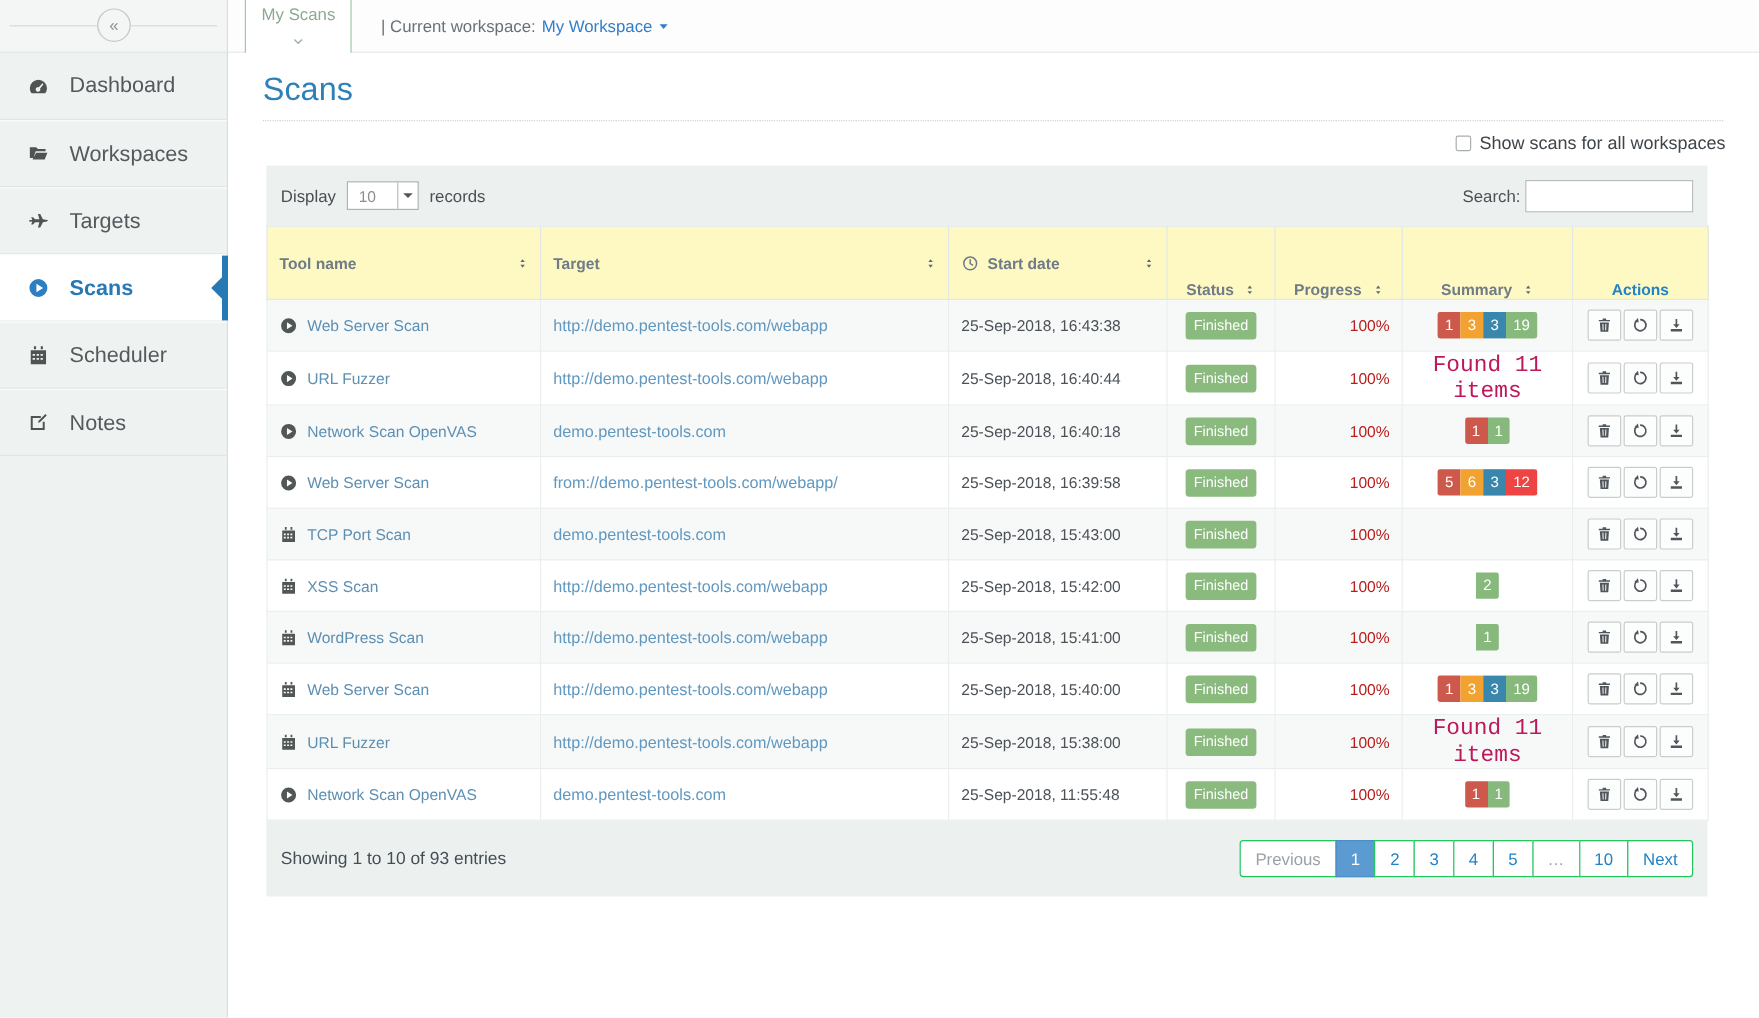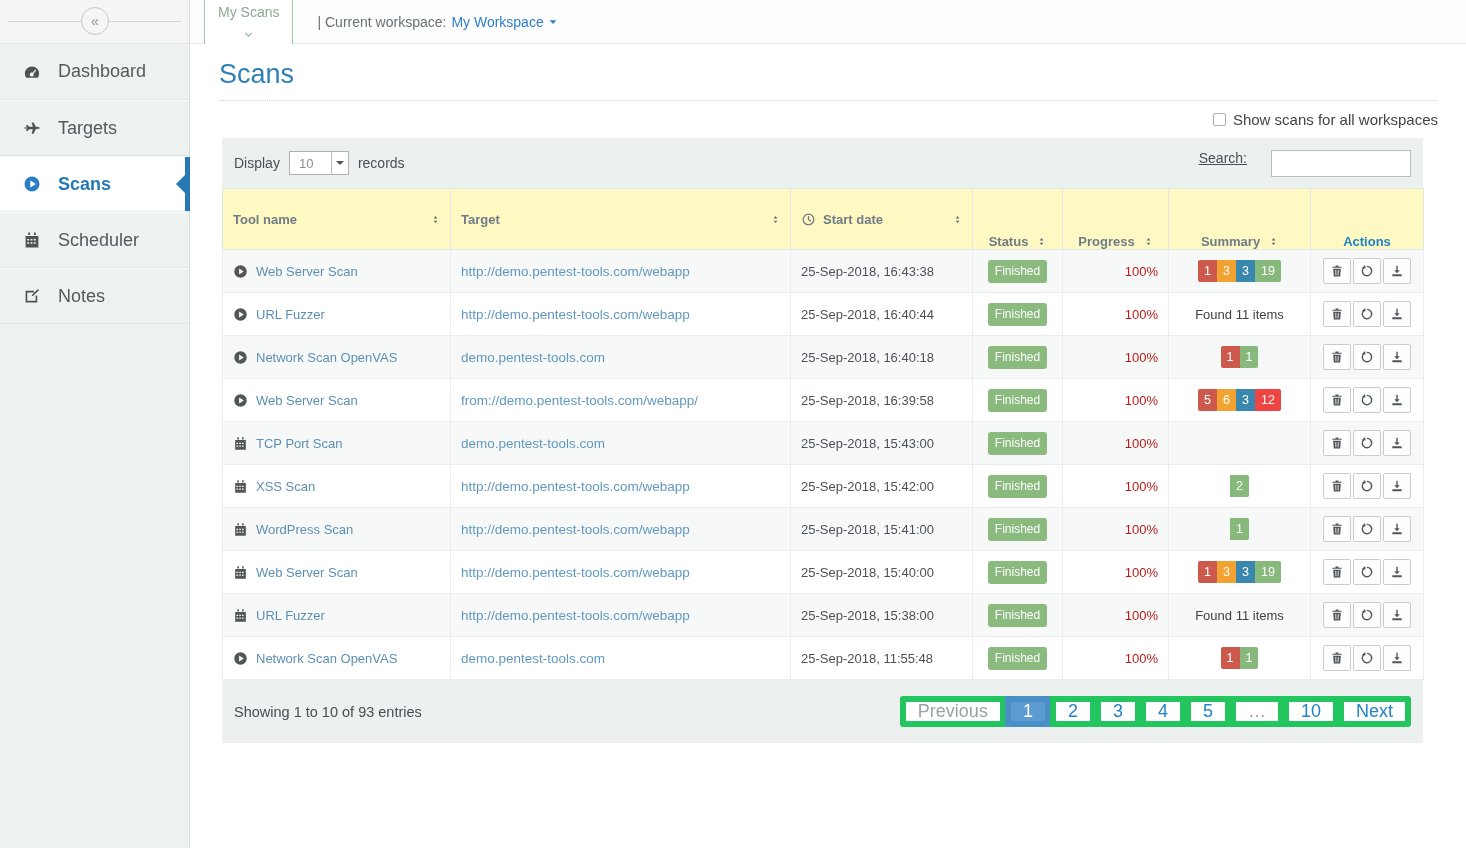--- a/index.html
+++ b/index.html
@@ -63,21 +63,21 @@
 
   .table-wrap { margin:10px 43px 0 32px; }
   .controls { background:#ecf1f0; height:50px; display:flex; align-items:center;
     justify-content:space-between; padding:0 12px; }
   .ctrl-left { display:flex; align-items:center; gap:9px; font-size:14px; color:#4a4f53; }
   .select-box { display:inline-flex; align-items:stretch; border:1px solid #aeb2b8; background:#fff;
     height:24px; width:60px; cursor:pointer; }
   .select-val { flex:1; font-size:13px; color:#8a8f93; display:flex; align-items:center; padding-left:9px; }
   .select-arrow { width:17px; border-left:1px solid #b7bbc0; display:flex; align-items:center; justify-content:center; }
   .select-arrow i { width:0; height:0; border:4px solid transparent; border-top-color:#555; margin-top:4px; }
-  .ctrl-right { display:flex; align-items:flex-start; gap:24px; font-size:14px; color:#4a4f53;text-decoration:underline; }
+  .ctrl-right { display:flex; align-items:center; gap:4px; font-size:14px; color:#4a4f53; }
   .search-input { width:140px; height:27px; border:1px solid #b9bfbe; background:#fff;
     padding:0 6px; font-family:"Liberation Sans",sans-serif; font-size:13px; color:#444; }
 
   table.scans { width:100%; border-collapse:collapse; background:#fff; table-layout:fixed; }
   .scans th { background:#fef9c3; border:1px solid #e2e7e7; height:40px; font-size:13px;
     color:#6f7b87; padding:0 10px; font-weight:bold; cursor:pointer; }
   .th-inner { display:flex; align-items:center; }
   .th-left { justify-content:space-between; }
   .th-left .col-label { flex:1; text-align:left; }
   .th-center { justify-content:center; gap:9px;margin-top:45px; }
@@ -92,33 +92,33 @@
   .td-date { font-size:13.5px; color:#4b5157; }
   .td-status { text-align:center; }
   .badge-status { display:inline-block; background:var(--status-finished-green); color:#fff;
     font-size:12px; padding:4px 7px 5px; border-radius:3px; }
   .td-progress { text-align:right; font-size:13.5px; color:#b91c1c; }
   .td-summary { text-align:center; }
   .sum-badges { display:inline-flex; }
   .sum-badge { min-width:11px; padding:4px 6px; font-size:12.5px; color:#fff; text-align:center; }
   .sum-badge:first-child { border-radius:2px 0 0 2px; }
   .sum-badge:last-child { border-radius:0 2px 2px 0; }
-  .sum-text { font-size:13px; color:#404040; }
+  .sum-text { font-size:19px; color:#be185d;font-family:Liberation Mono, monospace; }
   .td-actions { text-align:center; white-space:nowrap; }
   .act-btn { width:28px; height:26px; border:1px solid #c9cdcd; background:#fcfdfd; border-radius:2px;
     margin:0 1px; padding:0; display:inline-flex; align-items:center; justify-content:center;
     vertical-align:middle; cursor:pointer; }
   .act-ic { width:14px; height:14px; color:#50565a; }
 
   .tfooter { background:#ecf1f0; height:63px; display:flex; align-items:center;
     justify-content:space-between; padding:0 12px; }
   .showing { font-size:14.5px; color:#454e55; }
   .pager { display:inline-flex; }
-  .page-btn { min-width:20px; padding:0 12px; height:31px; border:6px solid #22c55e; background:#fff;
-    color:var(--pagination-link-blue); font-size:18px; display:inline-flex; align-items:center;
+  .page-btn { min-width:20px; padding:0 12px; height:31px; border:1px solid #22c55e; background:#fff;
+    color:var(--pagination-link-blue); font-size:14px; display:inline-flex; align-items:center;
     justify-content:center; margin-left:-1px; cursor:pointer; font-family:inherit; }
   .page-btn.first { margin-left:0; border-radius:3px 0 0 3px; }
   .page-btn.last { border-radius:0 3px 3px 0; }
   .page-btn.muted { color:#99a2a6; }
   .page-btn.active { background:var(--pagination-active-bg); border-color:#4a8fc6; color:#fff; }
 </style>
 </head>
 <body>
 
 <svg class="symdefs" aria-hidden="true">
@@ -170,20 +170,26 @@
     <div class="collapse-btn">«</div>
   </div>
   <nav class="side-nav">
   <a class="side-item">
     <svg class="side-icon">
           <use href="#sym-dashboard-icon" xlink:href="#sym-dashboard-icon"></use>
         </svg>
     <span class="side-label">Dashboard</span>
   </a>
 
+  <a class="side-item">
+    <svg class="side-icon">
+          <use href="#sym-folder-open-icon" xlink:href="#sym-folder-open-icon"></use>
+        </svg>
+    <span class="side-label">Workspaces</span>
+  </a>
 
   <a class="side-item">
     <svg class="side-icon">
           <use href="#sym-jet-icon" xlink:href="#sym-jet-icon"></use>
         </svg>
     <span class="side-label">Targets</span>
   </a>
 
   <a class="side-item active">
     <svg class="side-icon">

